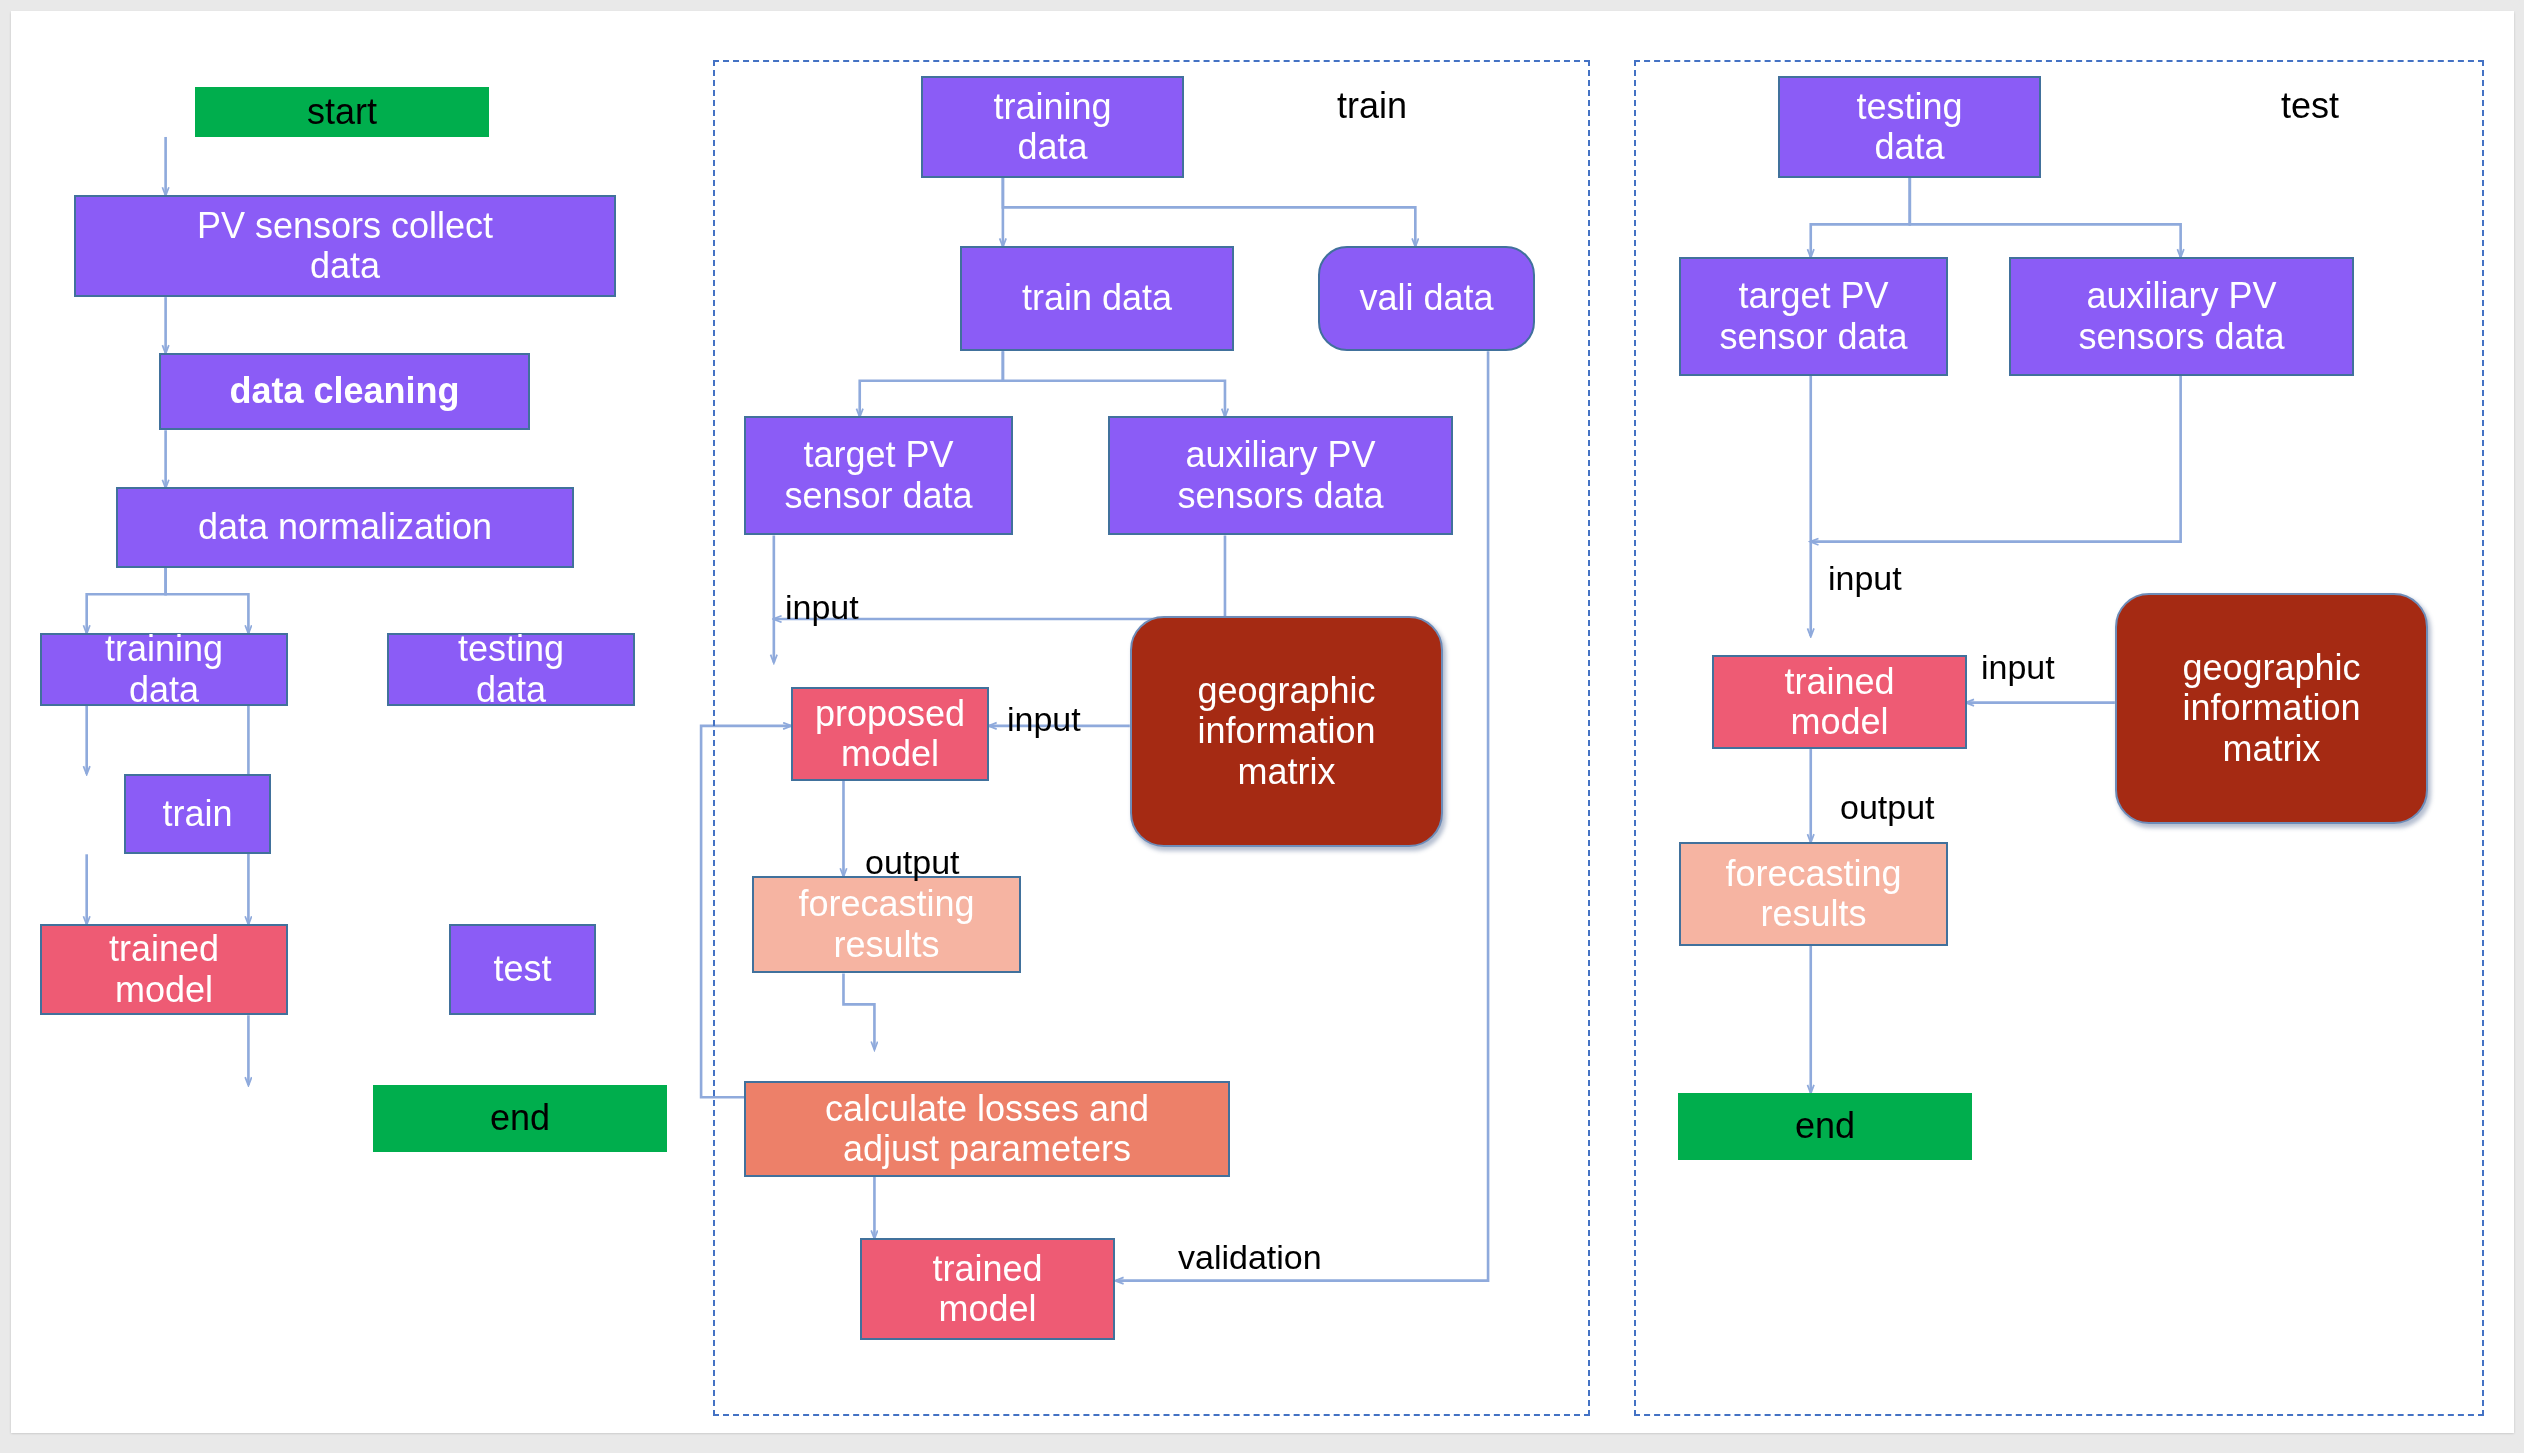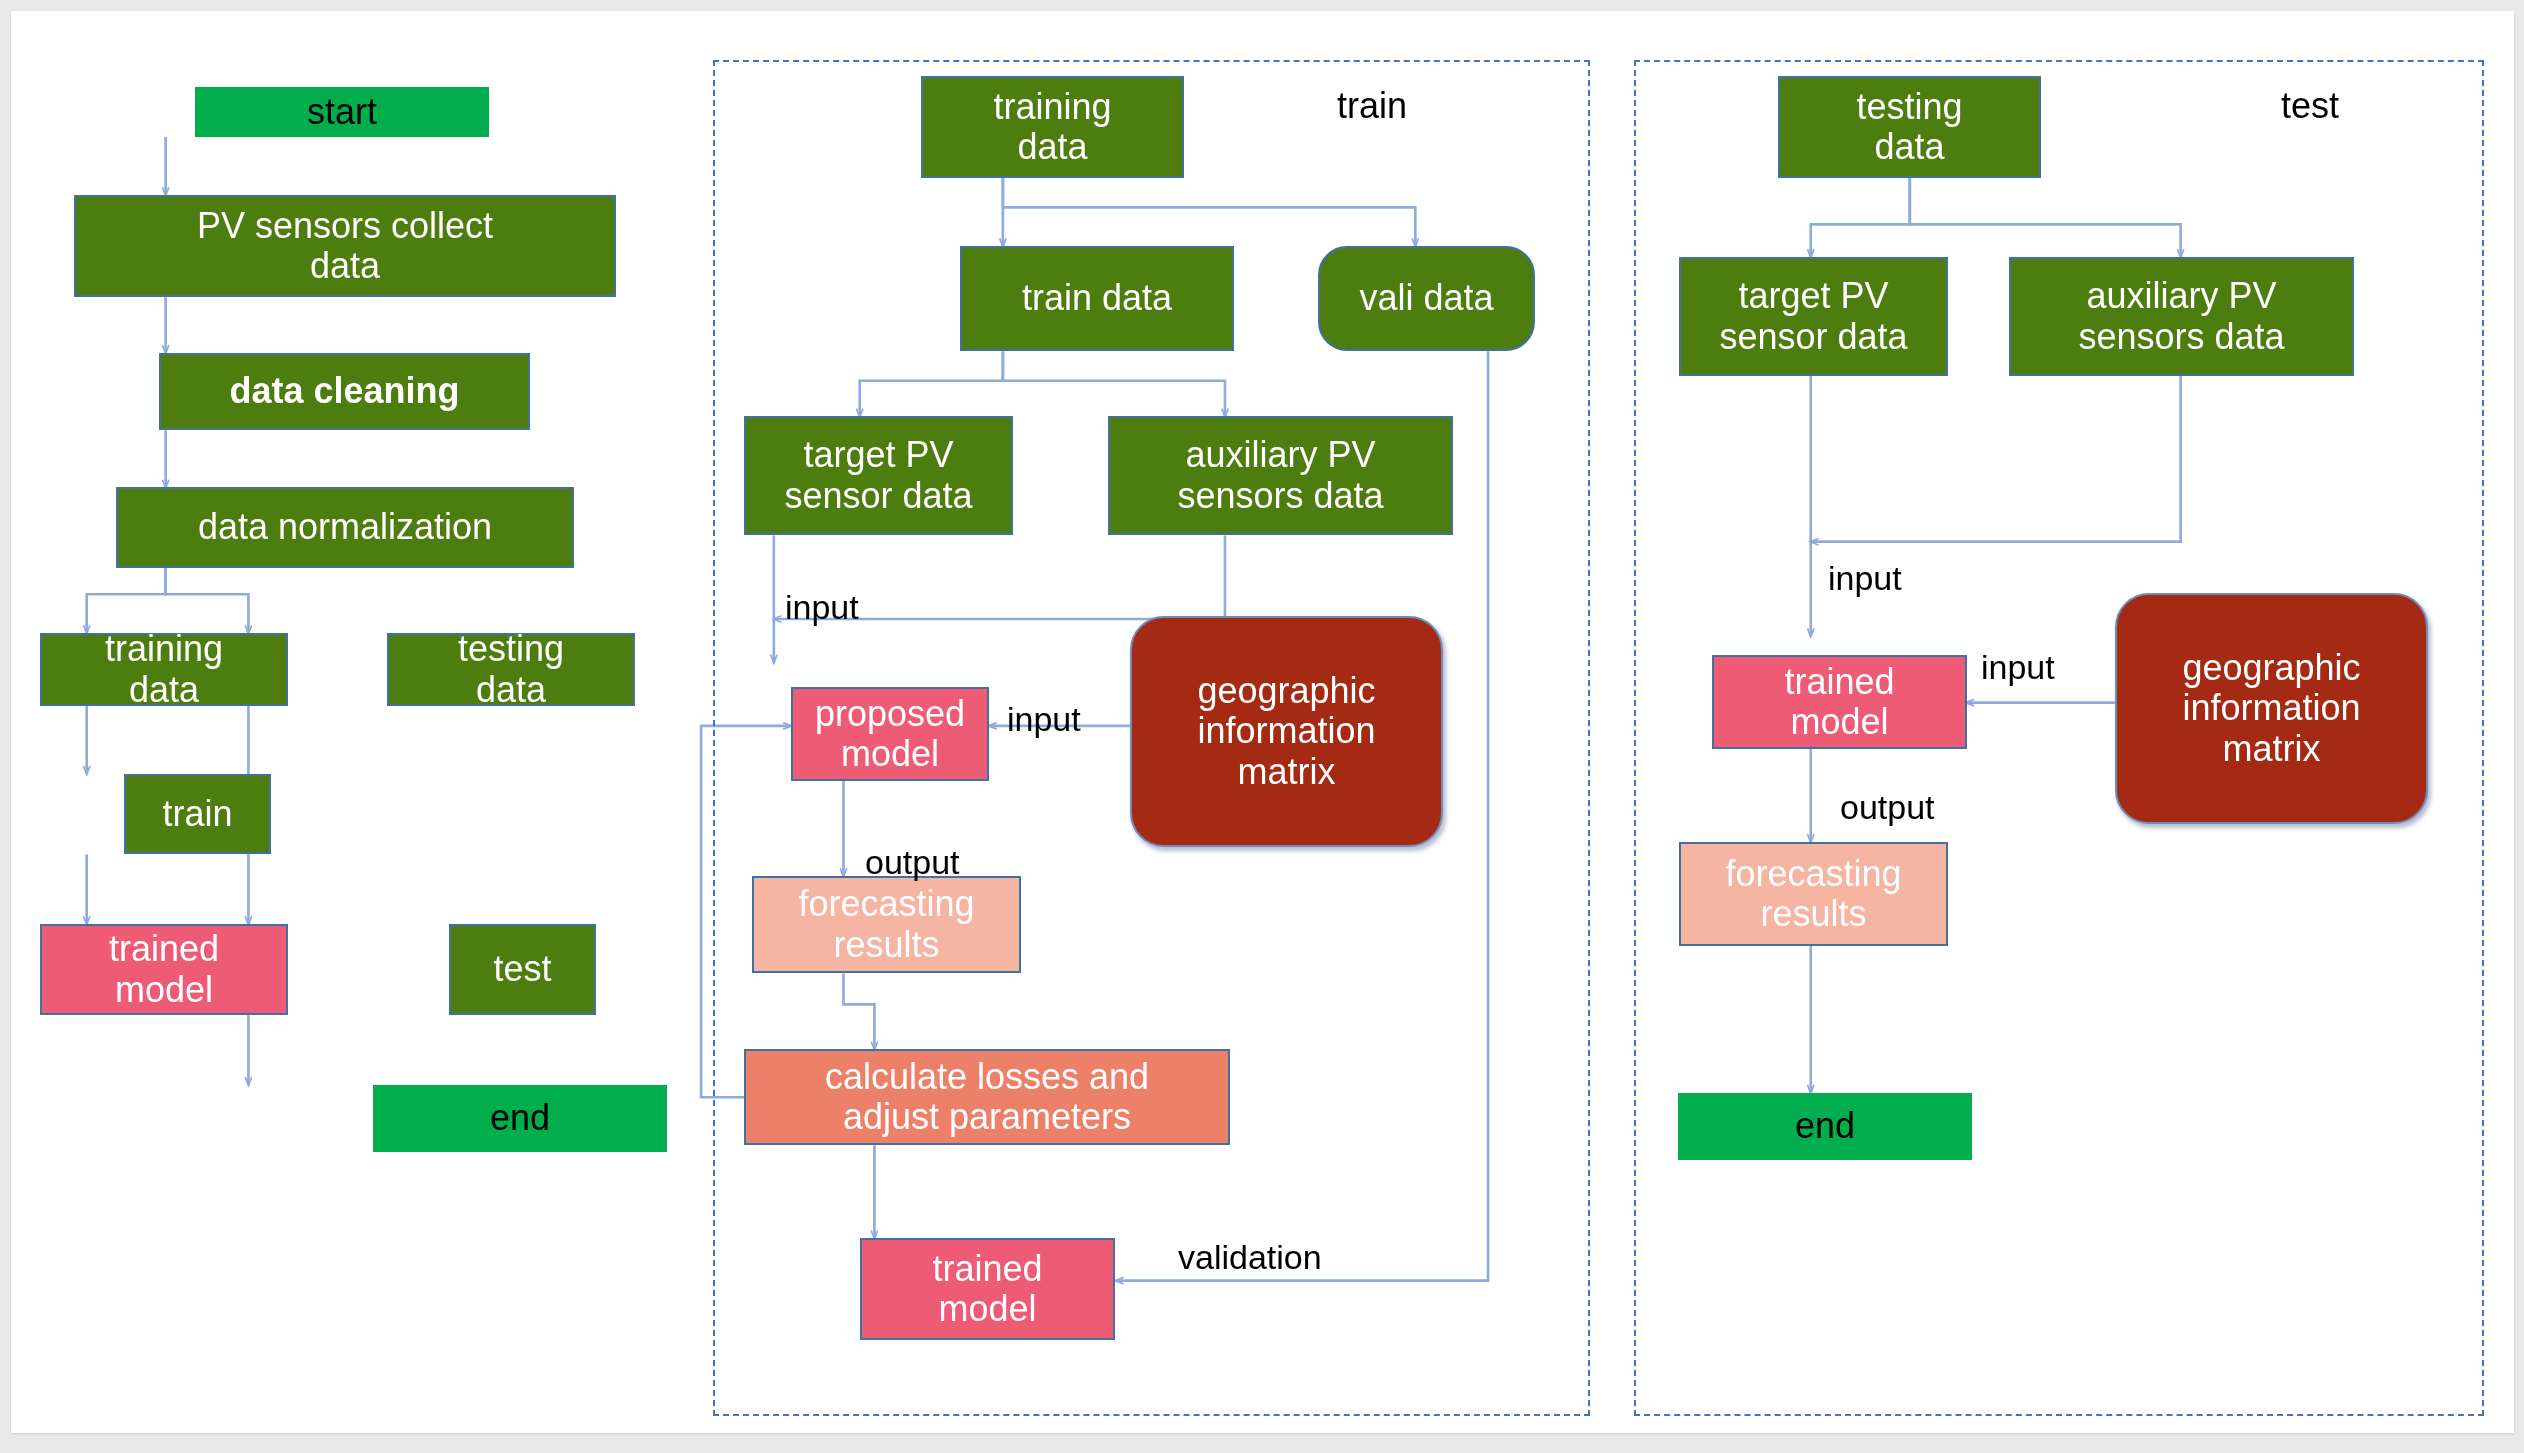--- a/index.html
+++ b/index.html
@@ -20,24 +20,24 @@
   .node{
     position:absolute;
     box-sizing:border-box;
     display:flex;align-items:center;justify-content:center;
     text-align:center;
     line-height:1.12;
     color:#ffffff;
     font-family:"Liberation Sans",sans-serif;
     white-space:pre-line;
   }
-  .n-blue{background:#4d7c0f;border:2.3px solid #41719C;font-size:36px;}
+  .n-blue{background:#8b5cf6;border:2.3px solid #41719C;font-size:36px;}
   .n-green{background:#00AE4D;border:none;color:#000000;font-size:36px;}
   .n-pink{background:#EE5B74;border:2.3px solid #41719C;font-size:36px;}
-  .n-orange{background:#ED8069;border:2.3px solid #41719C;font-size:36px;}
+  .n-orange{background:#ED8069;border:2.3px solid #41719C;font-size:36px;margin-top:32px;}
   .n-salmon{background:#F6B4A2;border:2.3px solid #41719C;font-size:36px;}
   .n-darkred{
     background:#A52A13;border:2.3px solid #6E8CB8;border-radius:34px;font-size:36px;
     box-shadow:2.3px 3.1px 4.6px rgba(90,110,150,.45);
   }
   .edgelabel{
     position:absolute;color:#000000;font-size:34px;
     font-family:"Liberation Sans",sans-serif;white-space:nowrap;
   }
   .panel-title{

